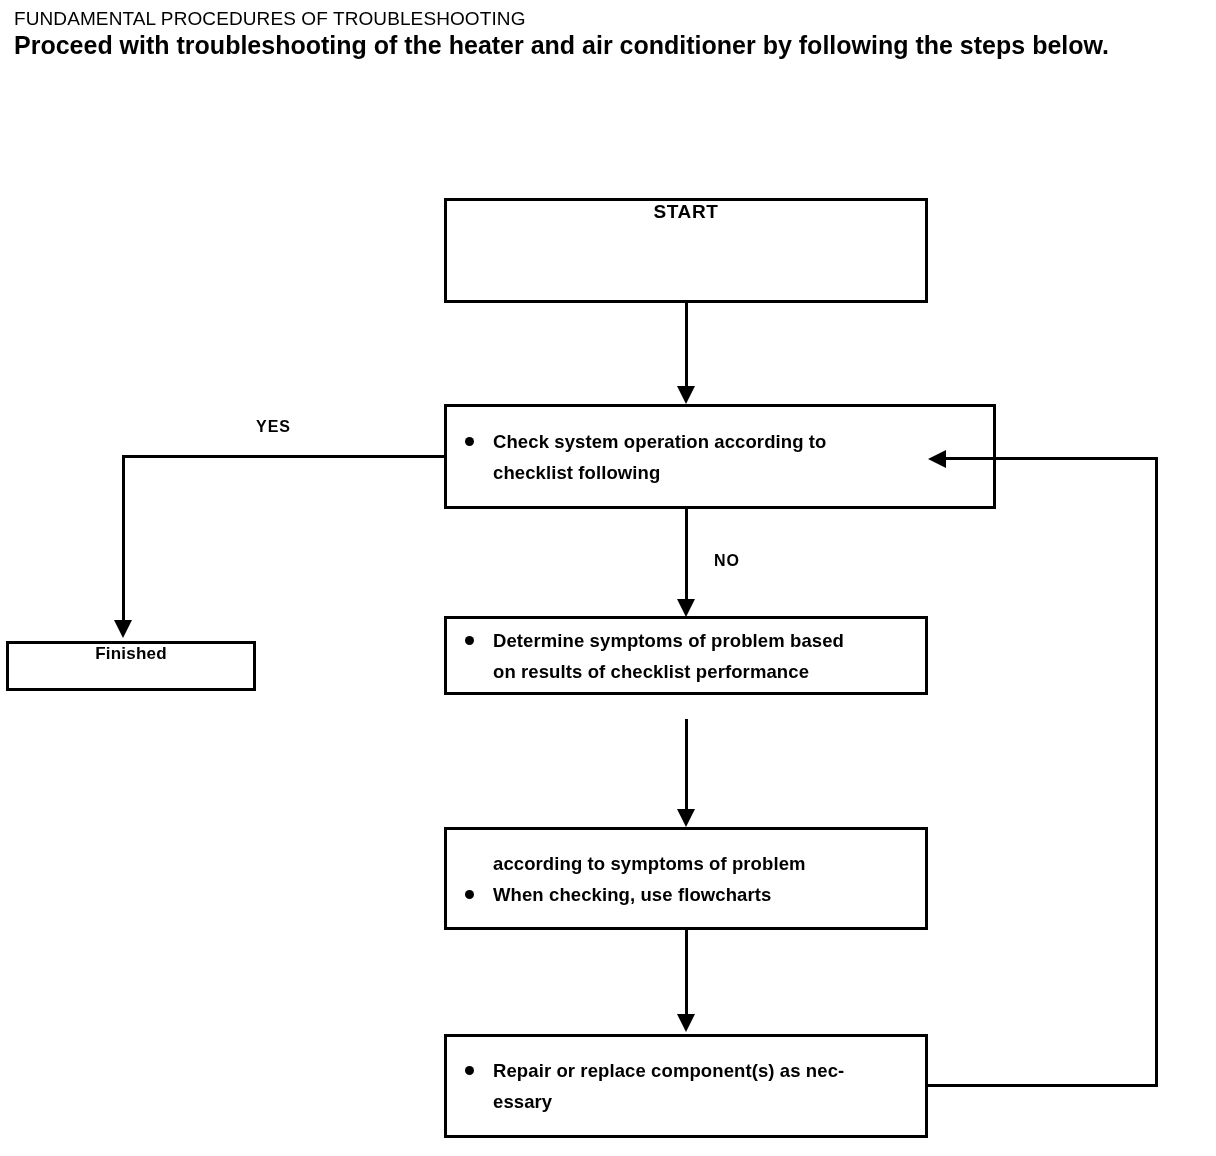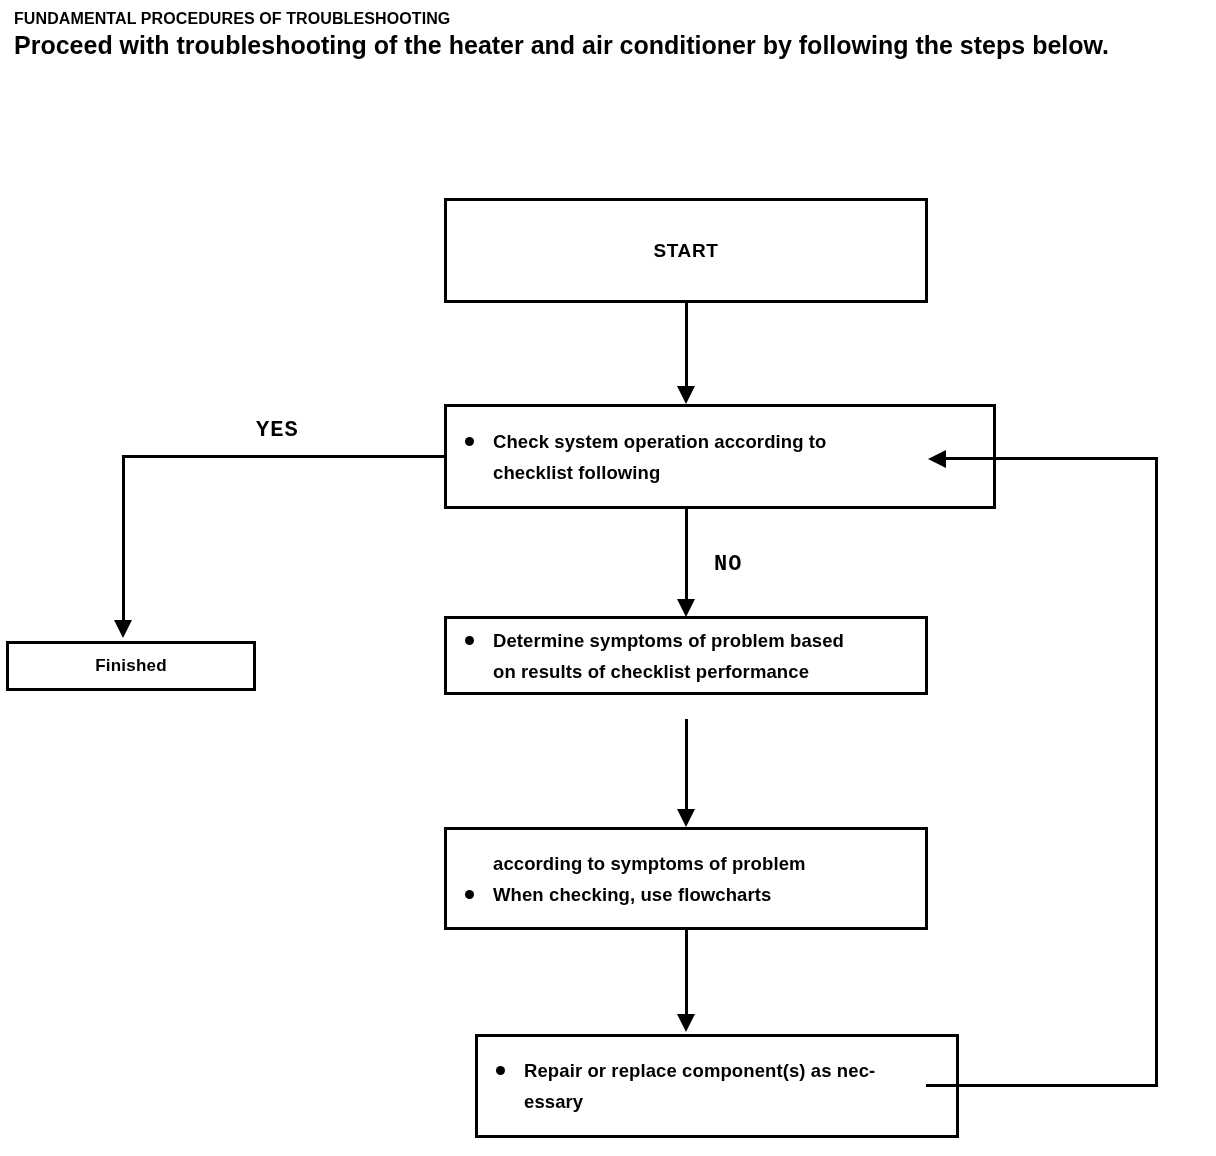--- a/index.html
+++ b/index.html
@@ -22,22 +22,22 @@
   }
 
   
   .hdr {
     position: absolute;
     left: 14px;
     top: 6px;
     width: 1190px;
   }
   .hdr-title {
-    font-size: 16px;
-    font-weight: bold;
+    font-size: 19px;
+    font-weight: normal;
     letter-spacing: 0.1px;
     line-height: 25px;
     white-space: nowrap;
   }
   .hdr-sub {
     font-size: 25px;
     font-weight: bold;
     line-height: 25px;
     margin-top: 2px;
     white-space: nowrap;
@@ -45,21 +45,21 @@
 
   
   .box {
     position: absolute;
     box-sizing: border-box;
     border: 3px solid #000;
     background: #ffffff;
   }
   .box-center {
     display: flex;
-    align-items: center;
+    align-items: flex-start;
     justify-content: center;
   }
   .box-label {
     font-size: 19px;
     font-weight: bold;
     letter-spacing: 0.6px;
   }
   .box-label-sm {
     font-size: 17px;
     font-weight: bold;
@@ -117,24 +117,23 @@
     width: 0;
     height: 0;
     border-top: 9px solid transparent;
     border-bottom: 9px solid transparent;
     border-right: 18px solid #000;
   }
 
   
   .edge-label {
     position: absolute;
-    font-size: 22px;
+    font-size: 16px;
     font-weight: bold;
     letter-spacing: 1px;
-    font-family: Liberation Mono, monospace;
   }
 </style>
 </head>
 <body>
 
 <div id="page">
 
   <div class="hdr">
     <div class="hdr-title">FUNDAMENTAL PROCEDURES OF TROUBLESHOOTING</div>
     <div class="hdr-sub">Proceed with troubleshooting of the heater and air conditioner by following the steps below.</div>
@@ -198,21 +197,21 @@
       <div class="bullet-row">
         <span class="bullet-dot"></span>
         <span class="bullet-text">When checking, use flowcharts</span>
       </div>
     </div>
   </div>
 
   <div class="vline" style="left:685px; top:930px; height:88px;"></div>
   <div class="arrow-down" style="left:677px; top:1014px;"></div>
 
-  <div class="box" style="left:444px; top:1034px; width:484px; height:104px;margin-left:31px;">
+  <div class="box" style="left:444px; top:1034px; width:484px; height:104px;">
     <div class="bullets">
       <div class="bullet-row">
         <span class="bullet-dot"></span>
         <span class="bullet-text">Repair or replace component(s) as nec-</span>
       </div>
       <div class="bullet-row">
         <span class="bullet-dot" style="background:transparent;"></span>
         <span class="bullet-text">essary</span>
       </div>
     </div>

